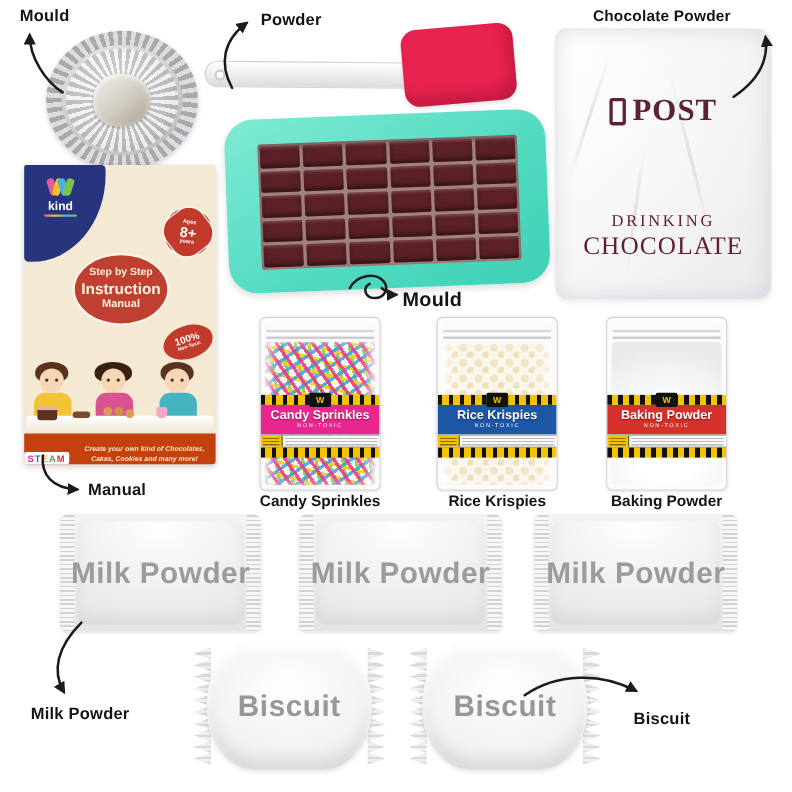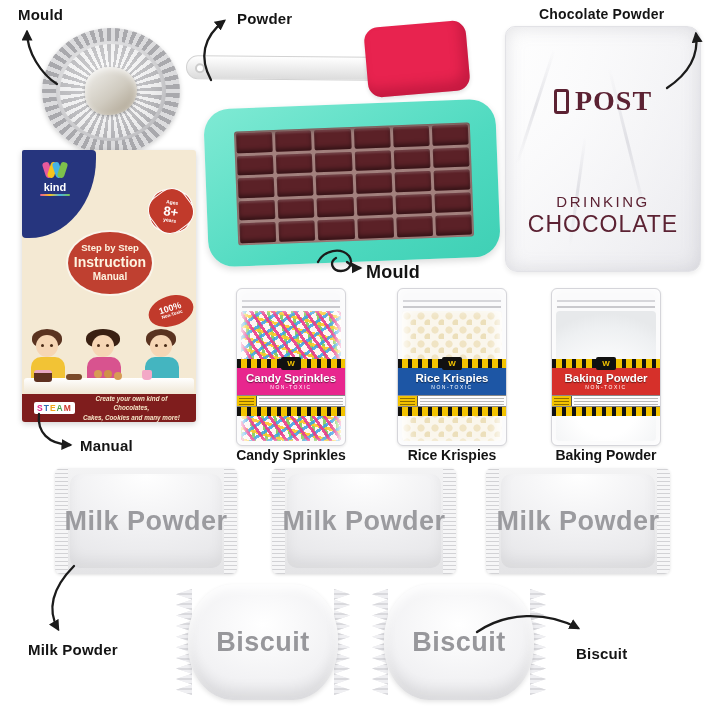--- a/index.html
+++ b/index.html
@@ -33,21 +33,21 @@
     box-shadow:inset -6px -9px 12px rgba(110,0,30,.28),0 2px 4px rgba(0,0,0,.12)}
   
   .bag{position:absolute;left:505px;top:26px;width:196px;height:246px;border-radius:10px 14px 12px 12px;
     background:linear-gradient(120deg,rgba(255,255,255,.95),rgba(236,236,240,.7)),
                radial-gradient(circle at 30% 35%,#ffffff 0%,#eeeef1 60%,#e4e4e8 100%);
     border:1px solid #e2e2e6;box-shadow:inset 0 0 18px rgba(150,150,160,.28),0 2px 5px rgba(0,0,0,.08)}
   .bag .streak{position:absolute;background:linear-gradient(rgba(255,255,255,0),rgba(190,190,200,.4),rgba(255,255,255,0))}
   .postrow{position:absolute;top:58px;left:0;right:0;display:flex;align-items:center;justify-content:center;gap:6px}
   .post-icon{width:15px;height:25px;border:3.5px solid #5c2233;border-radius:3px}
   .post-word{font-size:28px;font-weight:bold;letter-spacing:1px;color:#5c2233;font-family:Liberation Serif, serif}
-  .drinkline{position:absolute;left:0;width:100%;text-align:center;font-family:Liberation Sans, sans-serif;color:#5c2233}
+  .drinkline{position:absolute;left:0;width:100%;text-align:center;font-family:Liberation Serif, serif;color:#5c2233}
   .drink{top:166px;font-size:15px;letter-spacing:2.5px}
   .chocw{top:184px;font-size:23px;letter-spacing:1px}
   
   .manual{position:absolute;left:22px;top:150px;width:174px;height:272px;background:#f4e9d3;
     border-radius:3px;box-shadow:0 2px 6px rgba(0,0,0,.18)}
   .corner{position:absolute;left:0;top:0;width:74px;height:88px;background:#26357e;
     border-radius:2px 4px 90% 4px}
   .wlogo{position:absolute;left:8px;top:12px;width:50px;text-align:center}
   .wlogo .bar{display:inline-block;width:7px;height:16px;border-radius:3px;margin:0 -1px}
   .wlogo .b1{background:#e85a9c;transform:rotate(-18deg)}
@@ -88,22 +88,22 @@
   .k2{left:58px}.k2 .hair{width:34px;left:2px;background:#3a2012}.k2 .torso{background:#d8538f}
   .k3{left:116px}.k3 .torso{background:#44b5c0}
   .mtable{position:absolute;left:2px;top:228px;width:170px;height:16px;border-radius:3px;
     background:linear-gradient(#ffffff,#efe6d4)}
   .mtable .it{position:absolute;top:-8px}
   .it-cake{left:10px;width:18px;height:12px;background:#5e3020;border-radius:3px;border-top:3px solid #e8a7c2}
   .it-log{left:42px;top:-4px!important;width:16px;height:6px;background:#7a4a2a;border-radius:3px}
   .it-cookie{left:70px;width:8px;height:8px;border-radius:50%;background:#d79c55;
     box-shadow:10px 0 0 #cf9148,20px 2px 0 #d79c55}
   .it-cup{left:118px;width:10px;height:10px;background:#f3a8c6;border-radius:2px 2px 4px 4px}
-  .mfooter{position:absolute;left:0;right:0;bottom:0;height:28px;background:#7f1d1d;border-radius:0 0 3px 3px;
-    display:flex;align-items:center;padding:0 12px;gap:4px}
+  .mfooter{position:absolute;left:0;right:0;bottom:0;height:28px;background:#c2410c;border-radius:0 0 3px 3px;
+    display:flex;align-items:flex-end;padding:0 0;gap:4px}
   .steam{background:#fff;border-radius:2px;padding:2px 3px 1px;font-size:8.5px;font-weight:bold;letter-spacing:1px;line-height:1}
   .steam span:nth-child(1){color:#e0218a}.steam span:nth-child(2){color:#2e6db4}
   .steam span:nth-child(3){color:#f2a71b}.steam span:nth-child(4){color:#4ba24b}
   .steam span:nth-child(5){color:#d03a2f}
   .mfoot-text{flex:1;text-align:center;font-size:6.3px;font-style:italic;font-weight:bold;color:#f7e7c9;line-height:1.45}
   
   .mould{position:absolute;left:206px;top:104px;width:292px;height:158px;border-radius:26px;
     transform:rotate(-2.2deg);box-shadow:0 3px 7px rgba(0,0,0,.14);
     background:linear-gradient(150deg,#7fead4,var(--frame,#4fdac0) 60%,#3fd0b5)}
   .mould .grid{position:absolute;left:30px;right:26px;top:23px;bottom:21px;background:#a2807d;

